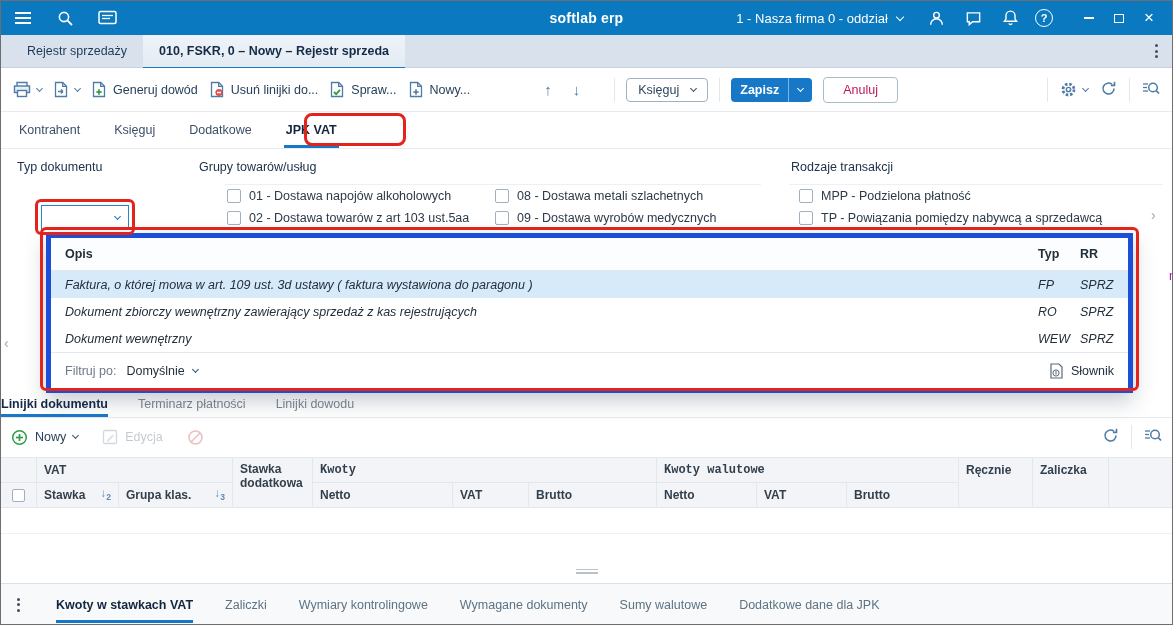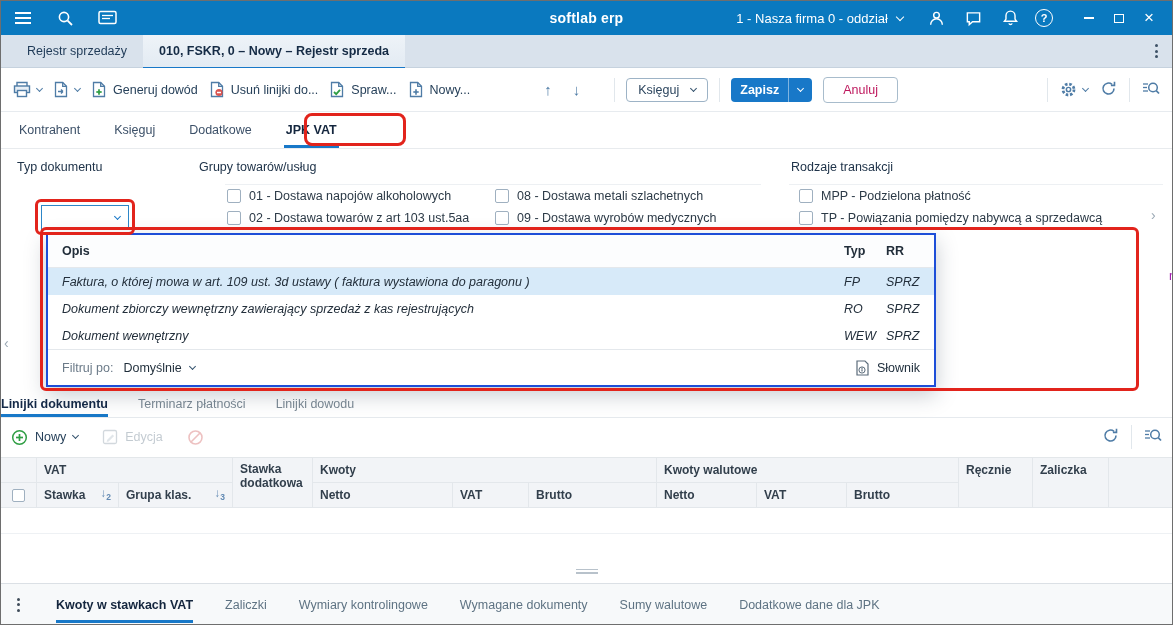--- a/index.html
+++ b/index.html
@@ -62,21 +62,21 @@
 .panline{position:absolute;height:1px;background:#edf0f3;}
 .combo{position:absolute;left:40px;top:204px;width:88px;height:25px;border:1.5px solid #2d86c8;background:#fff;display:flex;align-items:center;justify-content:flex-end;padding-right:8px;cursor:pointer;}
 .combo .chev{color:#1878c8;}
 .cbrow{position:absolute;display:flex;align-items:center;gap:8px;color:#2c3a47;white-space:nowrap;cursor:default;}
 .cb{width:14px;height:14px;border:1.5px solid #9fb0c0;border-radius:2px;background:#fff;flex:none;cursor:pointer;}
 .scroll-arrow{position:absolute;color:#9aa8b4;font-size:14px;cursor:pointer;}
 .scroll-arrow.r::before{content:"\203A";}
 .scroll-arrow.l::before{content:"\2039";}
 
 
-.popup{position:absolute;left:45px;top:232px;width:890px;background:#fff;border:2px solid #1d4ed8;box-shadow:0 8px 20px rgba(30,50,70,.25);z-index:40;}
+.popup{position:absolute;left:45px;top:232px;width:1087px;background:#fff;border:5px solid #1d4ed8;box-shadow:0 8px 20px rgba(30,50,70,.25);z-index:40;}
 .p-head{height:33px;display:flex;align-items:center;font-weight:700;color:#222e3a;border-bottom:1px solid #e4e8ec;background:#fcfdfe;}
 .p-col-opis{flex:1;padding-left:14px;overflow:hidden;white-space:nowrap;}
 .p-col-typ{width:42px;flex:none;}
 .p-col-rr{width:48px;flex:none;}
 .p-row{height:27px;display:flex;align-items:center;color:#232f3b;cursor:pointer;font-style:italic;}
 .p-row.sel{background:#d7eaf9;}
 .p-foot{height:36px;border-top:1px solid #e4e8ec;display:flex;align-items:center;padding:0 14px;gap:10px;}
 .p-filter-label{color:#6b7a88;}
 .p-filter-value{color:#1f2d3a;display:inline-flex;align-items:center;gap:8px;cursor:pointer;}
 .p-filter-value .chev{color:#35536e;}
@@ -96,21 +96,21 @@
 .ltoolbar{position:absolute;top:417px;left:0;right:0;height:38px;background:#fff;display:flex;align-items:center;padding:0 10px;gap:24px;color:#27415a;}
 .lt-new{display:inline-flex;align-items:center;gap:7px;cursor:pointer;}
 .lt-new .chev{color:#35536e;}
 .disabled{opacity:.55;color:#93a1ad;cursor:default;}
 .ltb-right{margin-left:auto;display:flex;align-items:center;gap:12px;}
 
 
 .ghead{position:absolute;top:456px;left:0;width:1173px;display:grid;grid-template-columns:36px 82px 114px 80px 140px 76px 128px 100px 90px 112px 74px 76px 1fr;grid-auto-rows:25px;background:#f2f4f7;border-top:1px solid #e3e7ea;}
 .gh{display:flex;align-items:center;padding:0 7px;border-right:1px solid #e3e7eb;border-bottom:1px solid #e3e7eb;font-weight:600;color:#323f4c;white-space:nowrap;overflow:hidden;font-size:12px;}
 .gh.span2c{grid-column:span 2;}
-.gh.span3c{grid-column:span 3;}
+.gh.span3c{grid-column:span 3;font-family:Liberation Mono, monospace;}
 .gh.span2r{grid-row:span 2;}
 .gh.wrap{white-space:normal;line-height:1.15;}
 .gh.top{align-items:flex-start;padding-top:5px;}
 .sort{margin-left:auto;color:#6189b3;font-size:11.5px;cursor:pointer;}
 .sort::before{content:"\2193";}
 .sort sub{font-size:8.5px;}
 .gh .cb{width:13px;height:13px;margin:0 auto;}
 .gbody{position:absolute;top:507px;left:0;width:1173px;height:26px;border-bottom:1px solid #eef1f4;background:#fff;}
 
 

